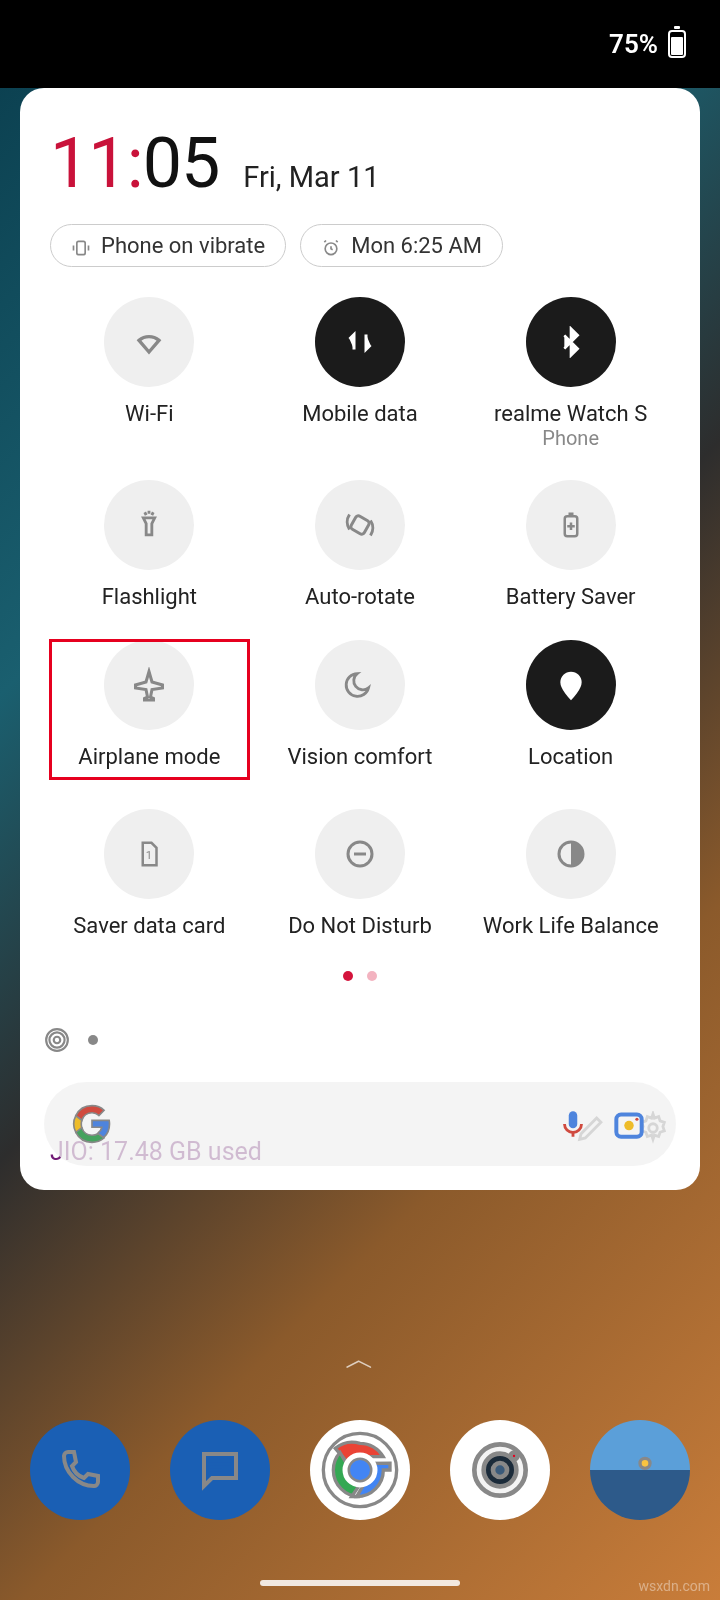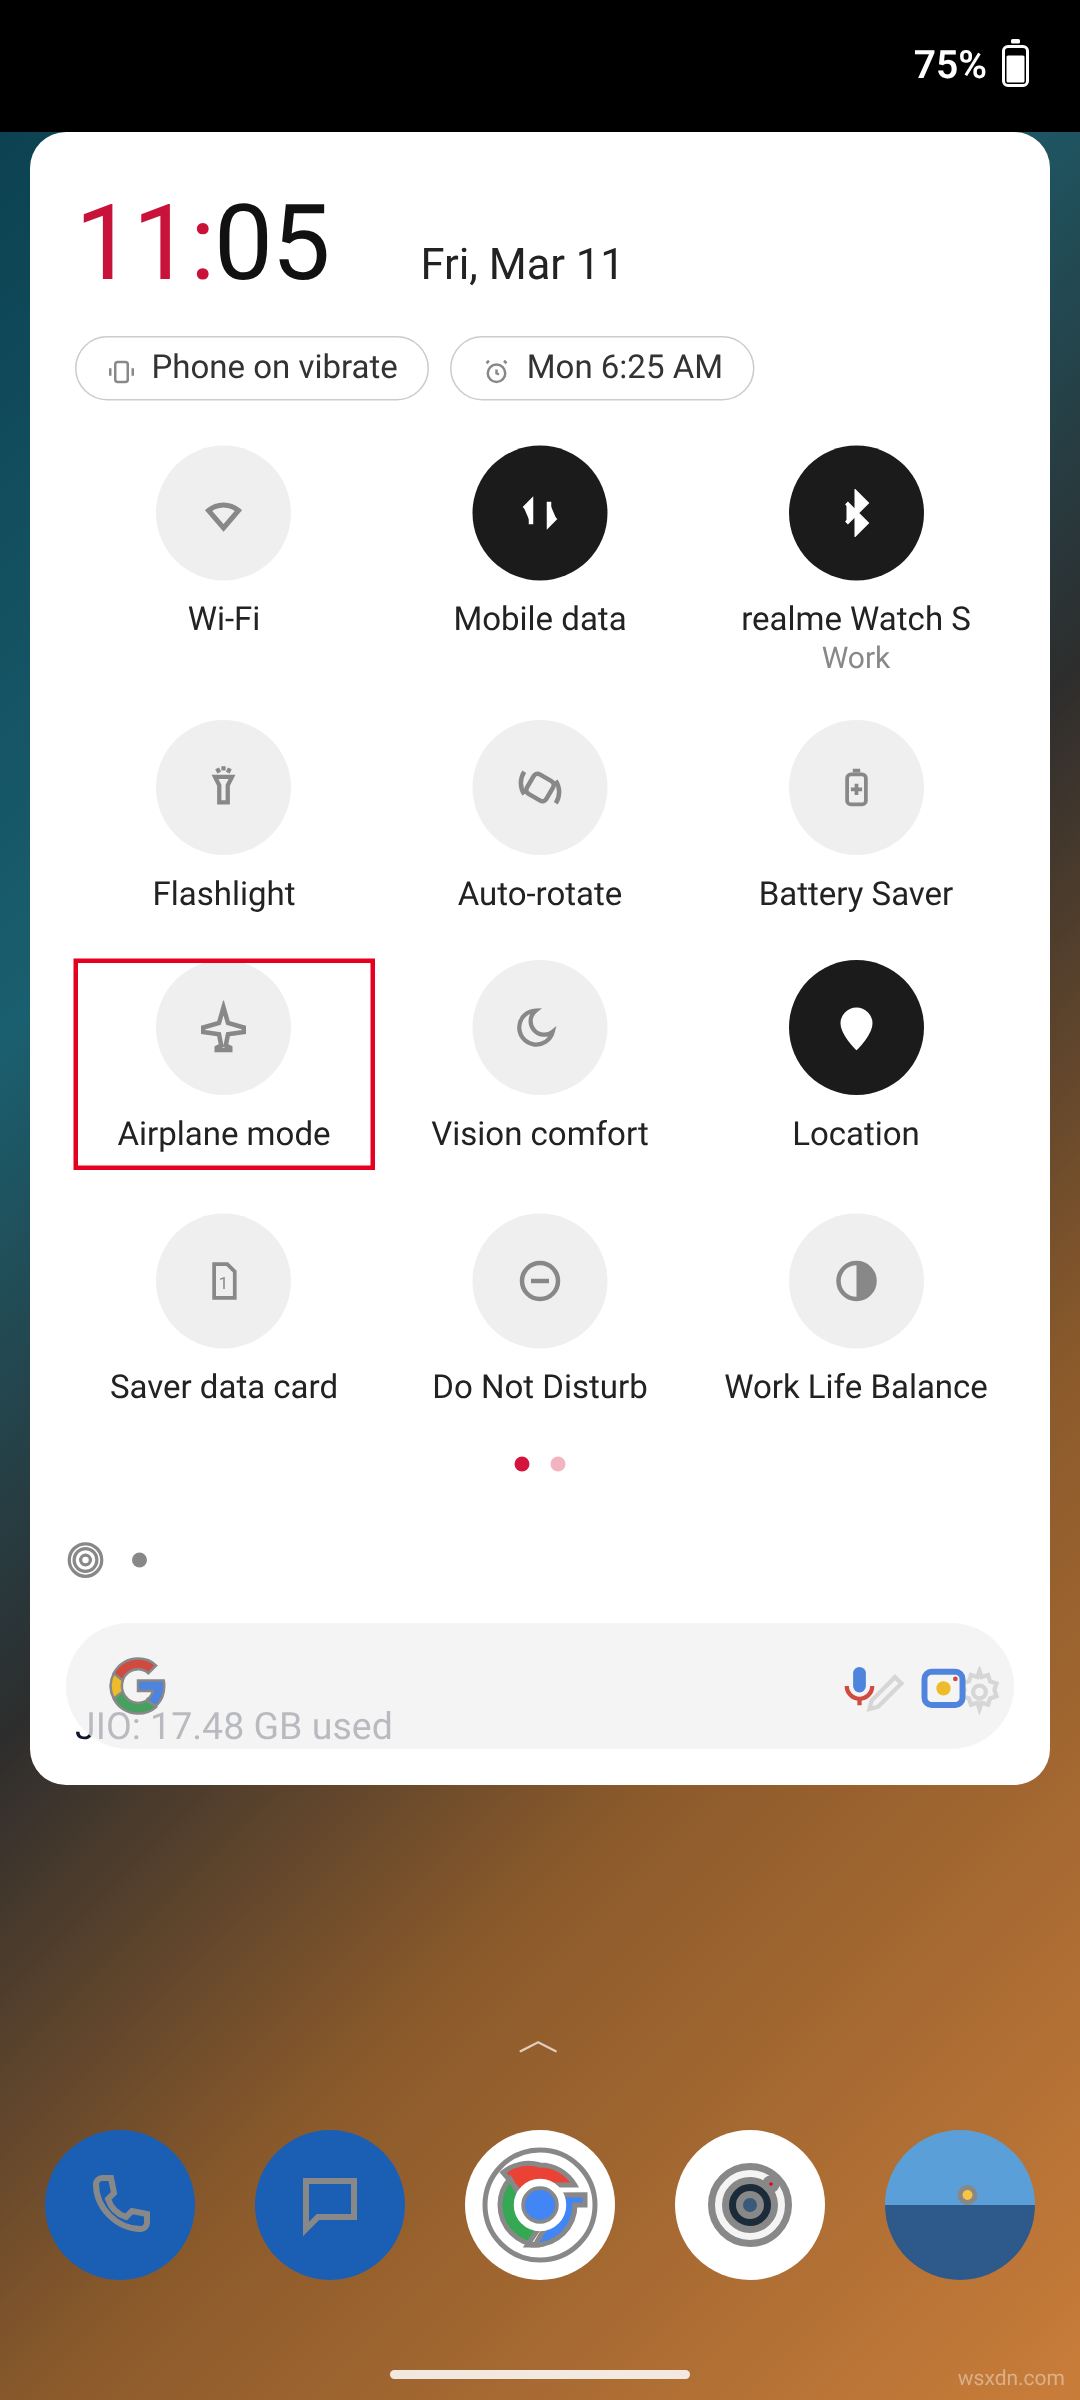--- a/index.html
+++ b/index.html
@@ -32,21 +32,21 @@
   .panel {
     position: absolute; top: 88px; left: 20px; right: 20px;
     background: #fff; border-radius: 24px;
     padding: 34px 30px 24px;
   }
   .clock-row { display: flex; align-items: baseline; gap: 24px; margin-bottom: 20px; }
   .clock { font-size: 70px; font-weight: 400; letter-spacing: -1px; color: #111; }
   .clock .hh { color: #c9123a; font-weight: 400; }
   .clock .colon { color: #c9123a; }
   .clock .after-colon { color: #111; }
-  .date { font-size: 29px; color: #222; font-weight: 400; margin-left: 37px; }
+  .date { font-size: 29px; color: #222; font-weight: 400; }
 
   .chips { display: flex; gap: 14px; margin-bottom: 30px; }
   .chip {
     border: 1.5px solid #ccc; border-radius: 40px;
     padding: 8px 20px; display: flex; align-items: flex-end; gap: 10px;
     font-size: 22px; color: #333;
   }
 
   .tiles {
     display: grid; grid-template-columns: repeat(3, 1fr);
@@ -83,21 +83,21 @@
   }
   .slider-thumb {
     position: absolute; left: 50%; top: 50%; transform: translate(-50%,-50%);
     width: 28px; height: 28px; border-radius: 50%; background: #d4143c;
   }
 
   .footer-row {
     display: flex; align-items: center; justify-content: space-between;
     padding-top: 16px;
   }
-  .footer-row .status { font-size: 25px; color: #0f172a; margin-top: 48px; }
+  .footer-row .status { font-size: 25px; color: #701a75; margin-top: 48px; }
   .footer-icons { display: flex; gap: 28px; }
 
   svg { stroke: #888; fill: none; stroke-width: 2; }
 
   .notif-strip {
     position: absolute; top: 1012px; left: 20px; right: 20px; height: 56px;
     background: #fff; border-radius: 20px;
     display: flex; align-items: center; gap: 18px; padding: 0 24px;
   }
   .notif-dot { width: 10px; height: 10px; border-radius: 50%; background: #888; }
@@ -182,21 +182,21 @@
       <div class="tile-label">Mobile data</div>
     </div>
 
     <div class="tile">
       <div class="tile-circle active">
         <svg width="32" height="32" viewBox="0 0 24 24" stroke="#fff" stroke-width="2">
             <path d="M7 7l10 10-5 5V2l5 5L7 17"></path>
           </svg>
       </div>
       <div class="tile-label">realme Watch S</div>
-      <div class="tile-sub">Work</div>
+      <div class="tile-sub">Phone</div>
     </div>
 
     <div class="tile">
       <div class="tile-circle">
         <svg width="34" height="34" viewBox="0 0 24 24">
             <path d="M8 7h8l-2 4v8h-4v-8L8 7zM9 3l1 2M15 3l-1 2M12 2v2"></path>
           </svg>
       </div>
       <div class="tile-label">Flashlight</div>
     </div>

